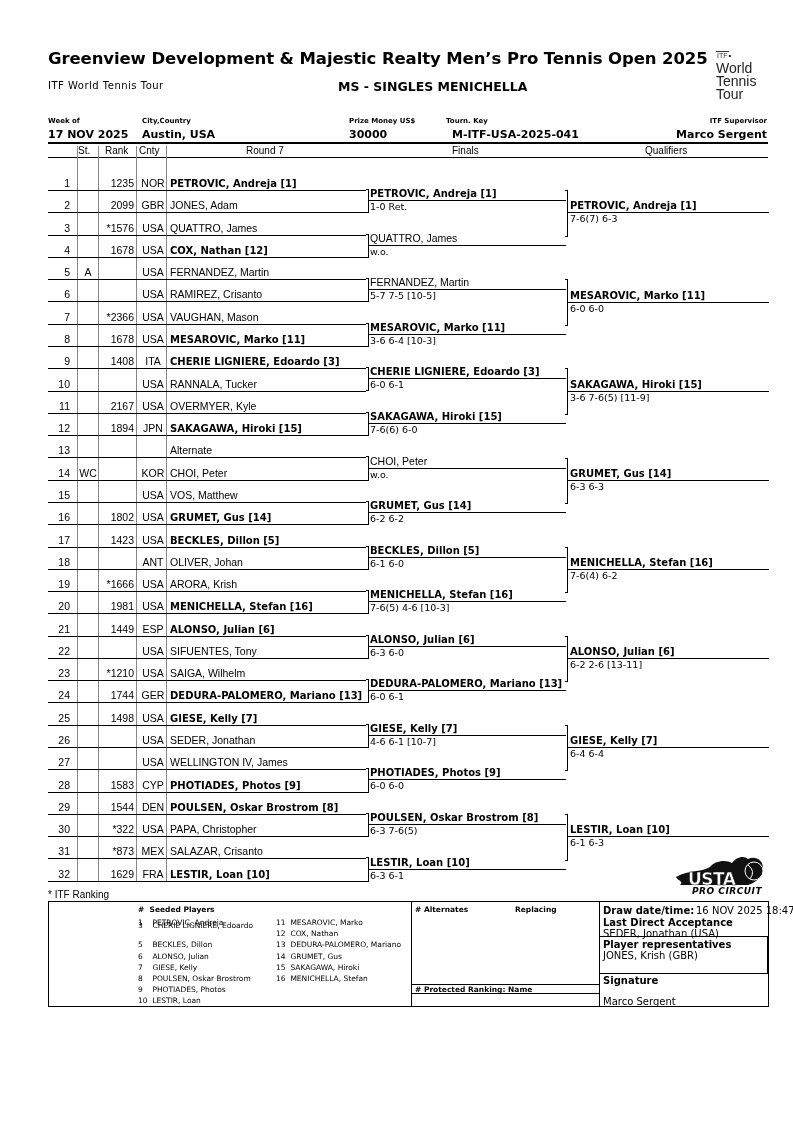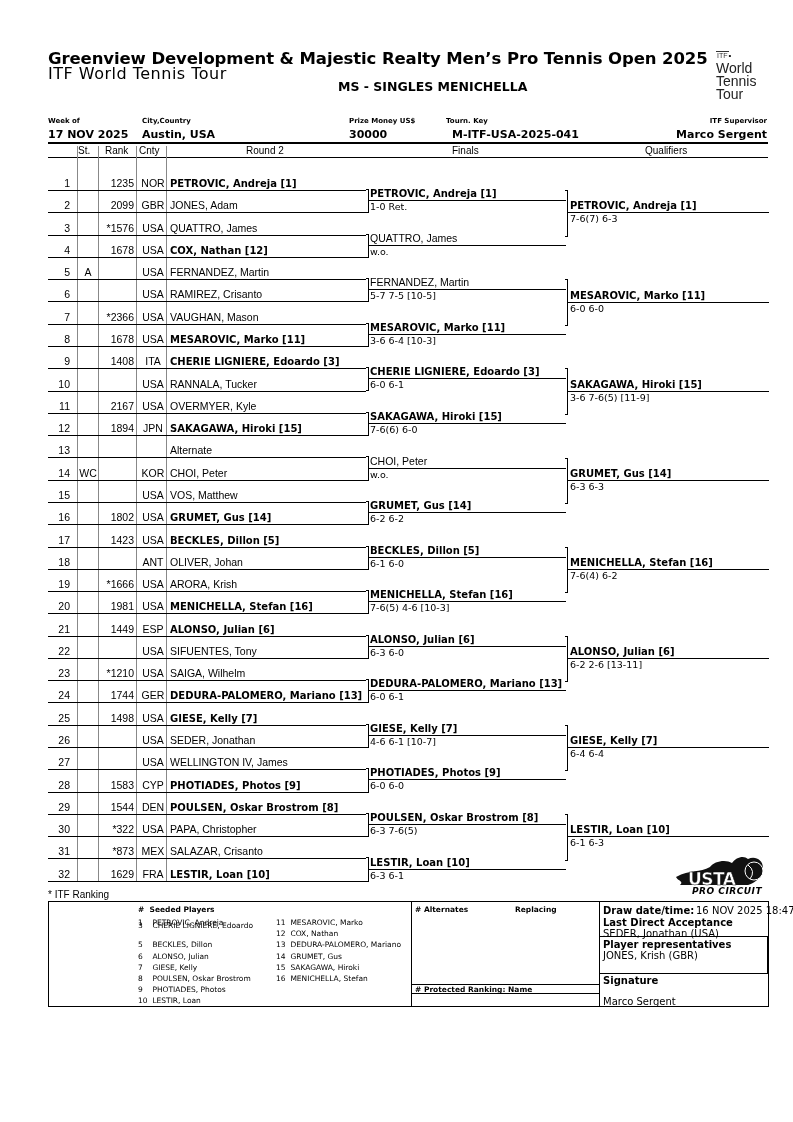--- a/index.html
+++ b/index.html
@@ -1,19 +1,19 @@
 <!DOCTYPE html>
 <html><head>
 <meta charset="utf-8">
 <style>
   html,body{margin:0;padding:0;background:#fff;}
   body{width:793px;height:1122px;position:relative;overflow:hidden;font-family:"DejaVu Sans",sans-serif;color:#000;}
   .abs{position:absolute;}
   .title{left:48px;top:49px;font-size:16.5px;font-weight:bold;letter-spacing:-0.1px;white-space:nowrap;}
-  .subtitle{left:48px;top:64px;font-size:16px;letter-spacing:0.5px;}
+  .subtitle{left:48px;top:80px;font-size:10px;letter-spacing:0.5px;}
   .event{left:338px;top:79px;font-size:12.5px;font-weight:bold;}
   .logo-itf{left:716px;top:46px;width:56px;font-family:"Liberation Sans",sans-serif;line-height:13px;}
   .logo-itf .itf{font-size:7px;color:#333;border-top:1px solid #333;display:inline-block;padding:0 1px;line-height:8px;}
   .logo-itf .w{font-size:14px;color:#222;}
   .hlabel{font-size:7px;font-weight:bold;top:117px;}
   .hval{font-size:11px;font-weight:bold;top:128px;}
   .hline{left:48px;width:720px;top:142px;height:2px;background:#000;}
   .colhead{top:145px;font-size:10px;font-family:"Liberation Sans",sans-serif;}
   .colhead-line{left:48px;width:720px;top:157px;height:1px;background:#000;}
   .vline{width:1px;background:#888;top:146px;height:735px;}
@@ -69,21 +69,21 @@
 <div class="abs hval" style="left:349px">30000</div>
 <div class="abs hlabel" style="left:446px">Tourn. Key</div>
 <div class="abs hval" style="left:452px">M-ITF-USA-2025-041</div>
 <div class="abs hlabel" style="right:26px;text-align:right">ITF Supervisor</div>
 <div class="abs hval" style="right:26px;text-align:right">Marco Sergent</div>
 
 <div class="abs hline"></div>
 <div class="abs colhead" style="left:78px">St.</div>
 <div class="abs colhead" style="left:105px">Rank</div>
 <div class="abs colhead" style="left:139px">Cnty</div>
-<div class="abs colhead" style="left:246px">Round 2</div>
+<div class="abs colhead" style="left:246px">Round 7</div>
 <div class="abs colhead" style="left:452px">Finals</div>
 <div class="abs colhead" style="left:645px">Qualifiers</div>
 <div class="abs colhead-line"></div>
 
 <div class="abs vline" style="left:77px"></div>
 <div class="abs vline" style="left:98px"></div>
 <div class="abs vline" style="left:136px"></div>
 <div class="abs vline" style="left:166px"></div>
 
 <div id="draw">

